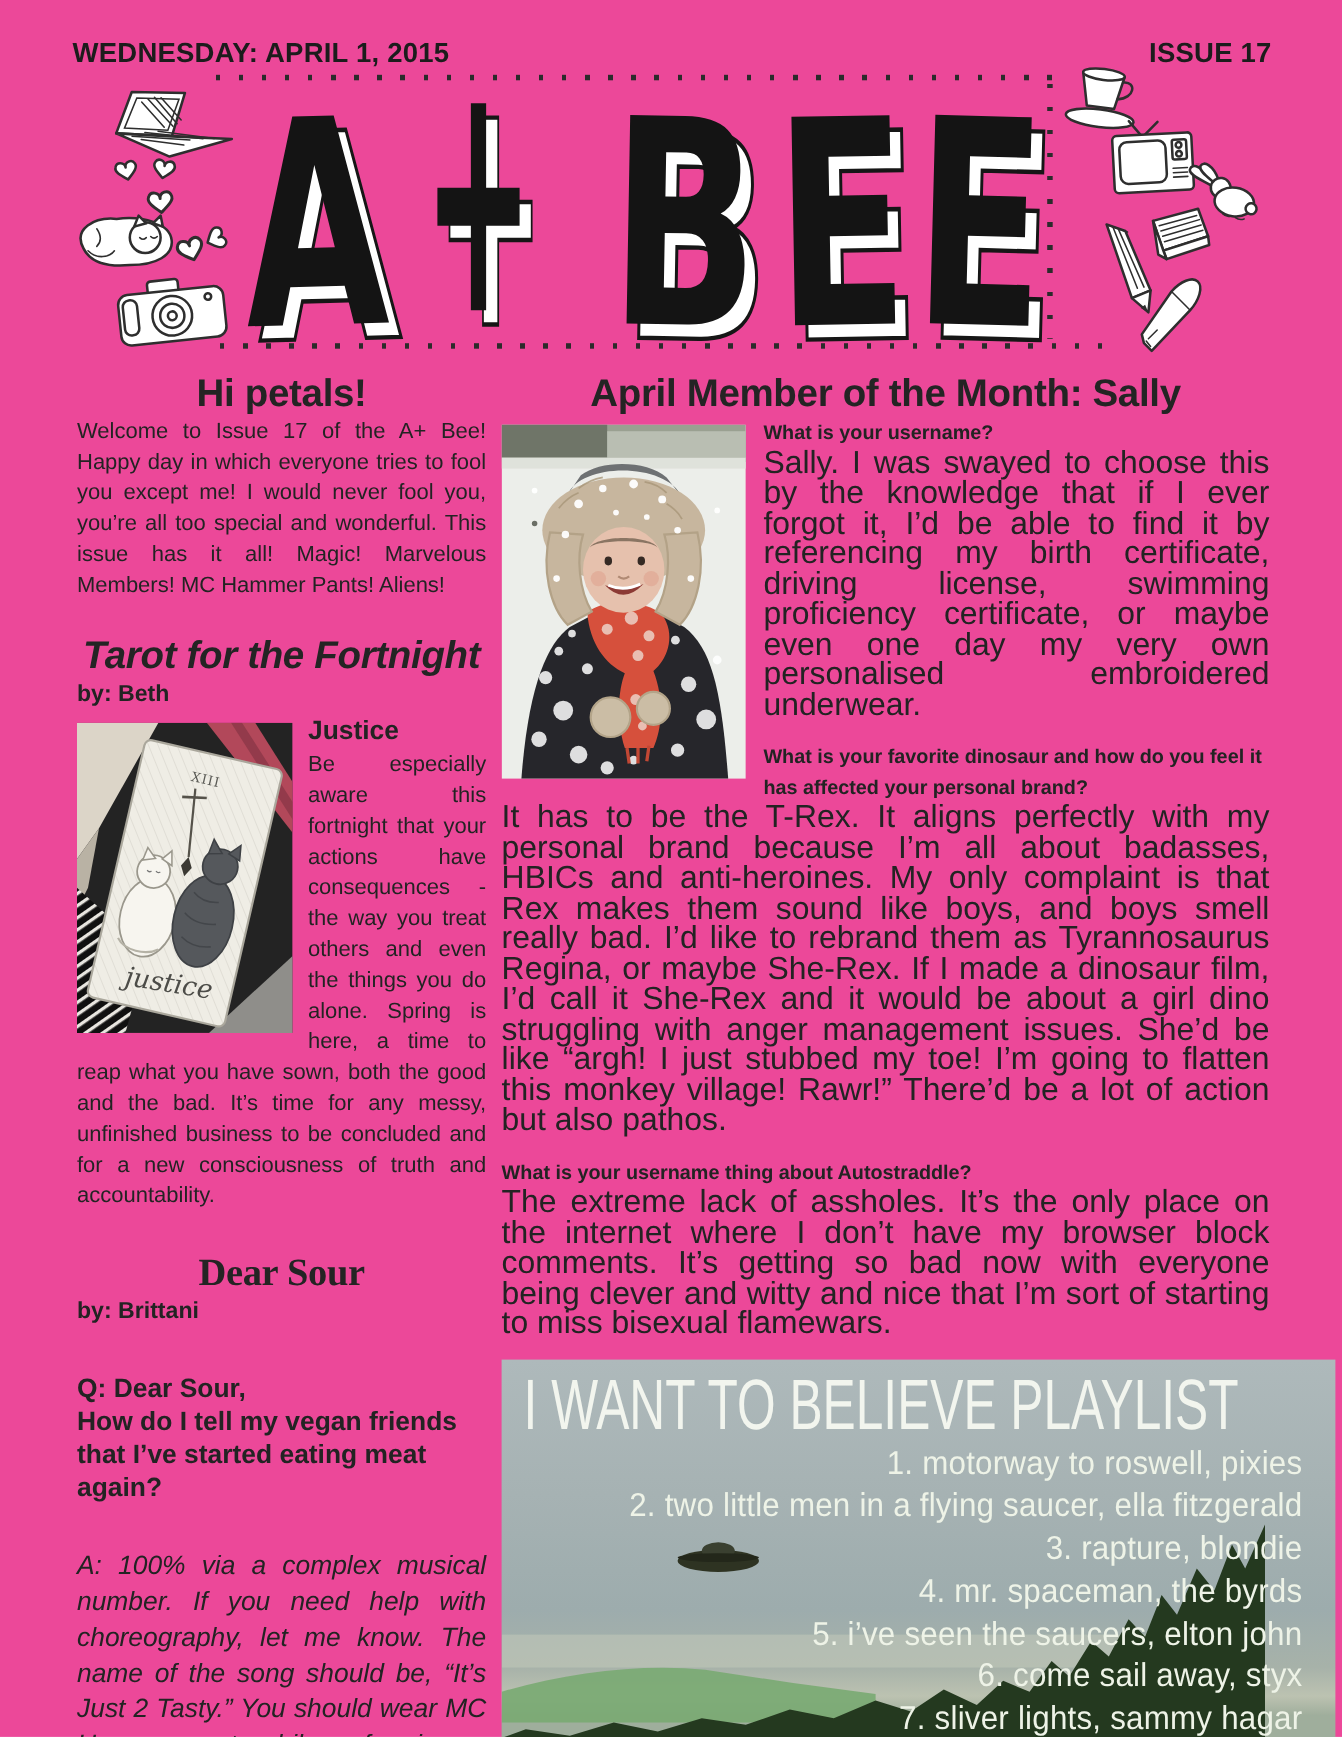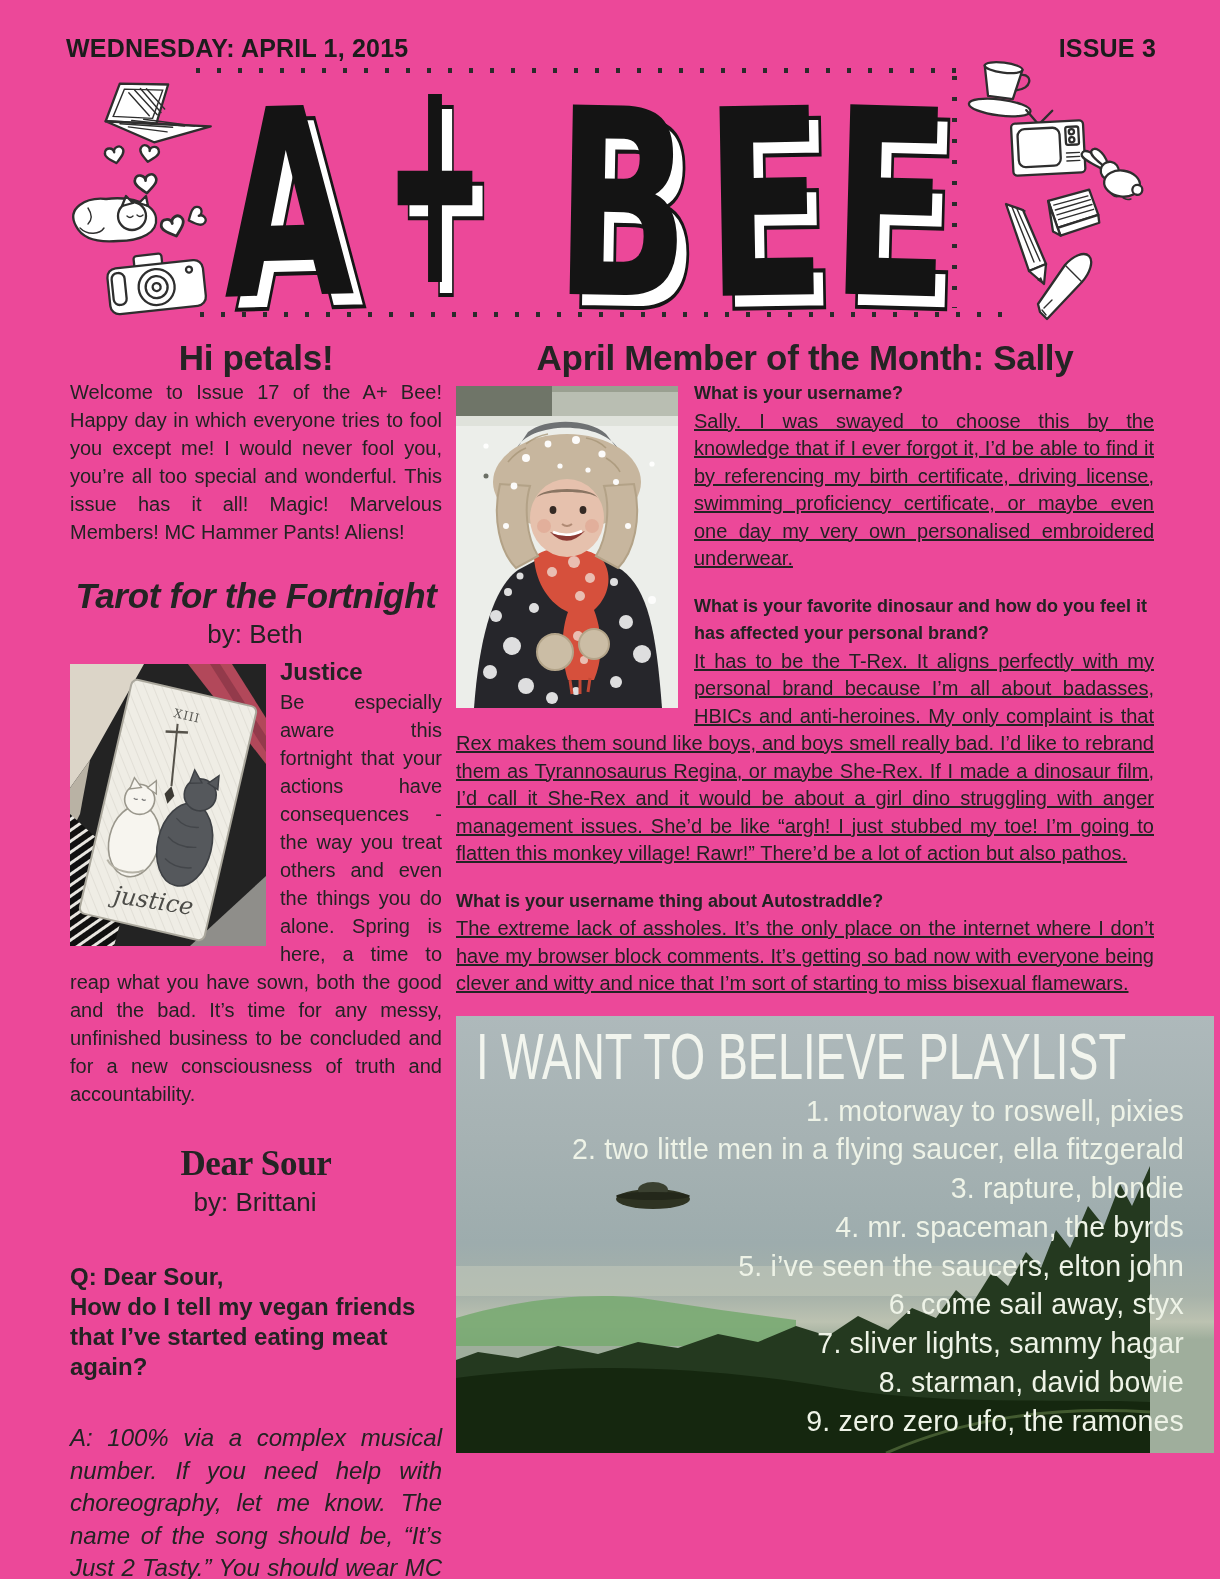--- a/index.html
+++ b/index.html
@@ -19,49 +19,49 @@
   .logo-svg{position:absolute;left:0;top:50px;width:1220px;height:290px;}
   .logo-svg text{font-family:"DejaVu Sans","Liberation Sans",sans-serif;font-weight:bold;}
   .doodle{position:absolute;}
   .doodle svg{display:block;overflow:visible;}
   .ink{fill:#ffffff;stroke:#2e2e2e;stroke-width:2.3;stroke-linecap:round;stroke-linejoin:round;}
   .ink-line{fill:none;stroke:#2e2e2e;stroke-width:1.4;stroke-linecap:round;}
   
   .col-left{position:absolute;left:70px;top:338px;width:372px;}
   .col-right{position:absolute;left:456px;top:338px;width:698px;}
   h1,h2{font-size:35px;text-align:center;margin:0;color:#242424;letter-spacing:-.3px;}
-  .byline{font-weight:normal;font-size:26px;text-align:center;margin:3px 2px 8px 0;}
+  .byline{font-weight:bold;font-size:21px;text-align:left;margin:3px 2px 8px 0;}
   .body-text{font-size:20px;line-height:28px;text-align:justify;margin:0;}
   .section-tarot h2{margin-top:30px;font-style:italic;}
   .tarot-figure{float:left;width:196px;height:282px;margin:6px 14px 4px 0;}
   .card-name{font-weight:bold;font-size:24px;margin:0 0 2px 0;text-align:left;}
   .section-dear h2{clear:both;padding-top:36px;font-family:Liberation Serif, serif;}
   .ds-q{font-weight:bold;font-size:24px;line-height:30px;margin:44px 0 0;text-align:left;}
   .ds-a{font-style:italic;font-size:24px;line-height:32.5px;margin:40px 0 0;text-align:justify;}
   
   .member-photo{float:left;width:222px;height:322px;margin:6px 16px 2px 0;}
   .qa-q{font-weight:bold;font-size:18px;line-height:27.5px;margin:20px 0 0;text-align:left;}
   .qa-q.first{margin-top:2px;}
-  .qa-a{font-size:20px;line-height:27.5px;text-align:justify;margin:0;text-decoration:underline;}
+  .qa-a{font-size:29px;line-height:27.5px;text-align:justify;margin:0;}
   
   .playlist{position:relative;clear:both;margin-top:18px;width:758px;height:437px;overflow:hidden;
             background:linear-gradient(180deg,#aeb9bb 0%,#a6b2b3 28%,#9dacad 52%,#a7b2a9 64%,#bcc2b1 70%,#9fae9c 74%);}
   .playlist svg{position:absolute;left:0;top:0;display:block;}
   .pl-songs{position:absolute;left:6px;right:30px;top:76px;text-align:right;list-style:none;margin:0;padding:0;
             transform:scaleX(.95);transform-origin:100% 0;color:#eef3e7;font-size:30px;line-height:38.8px;
             font-weight:400;letter-spacing:.2px;}
   .pl-songs li{white-space:nowrap;}
 </style>
 </head>
 <body>
 
 <div class="page">
 
   <div class="hdr" id="hdr-date">WEDNESDAY: APRIL 1, 2015</div>
-  <div class="hdr" id="hdr-issue">ISSUE 3</div>
+  <div class="hdr" id="hdr-issue">ISSUE 17</div>
 
   <div class="dots-h" id="dots-top"></div>
   <div class="dots-h" id="dots-bottom"></div>
   <div class="dots-v" id="dots-right"></div>
 
   <svg class="logo-svg" viewBox="0 0 1220 290">
     <g transform="translate(11,13)" fill="#ffffff" stroke="#161616" stroke-width="4">
       <text x="222" y="245" font-size="260" textLength="130" lengthAdjust="spacingAndGlyphs" transform="rotate(-1.5 287 150)">A</text>
       <text x="385" y="232" font-size="300" textLength="100" lengthAdjust="spacingAndGlyphs">+</text>
       <text x="555" y="245" font-size="260" textLength="135" lengthAdjust="spacingAndGlyphs" transform="rotate(1 622 150)">B</text>

